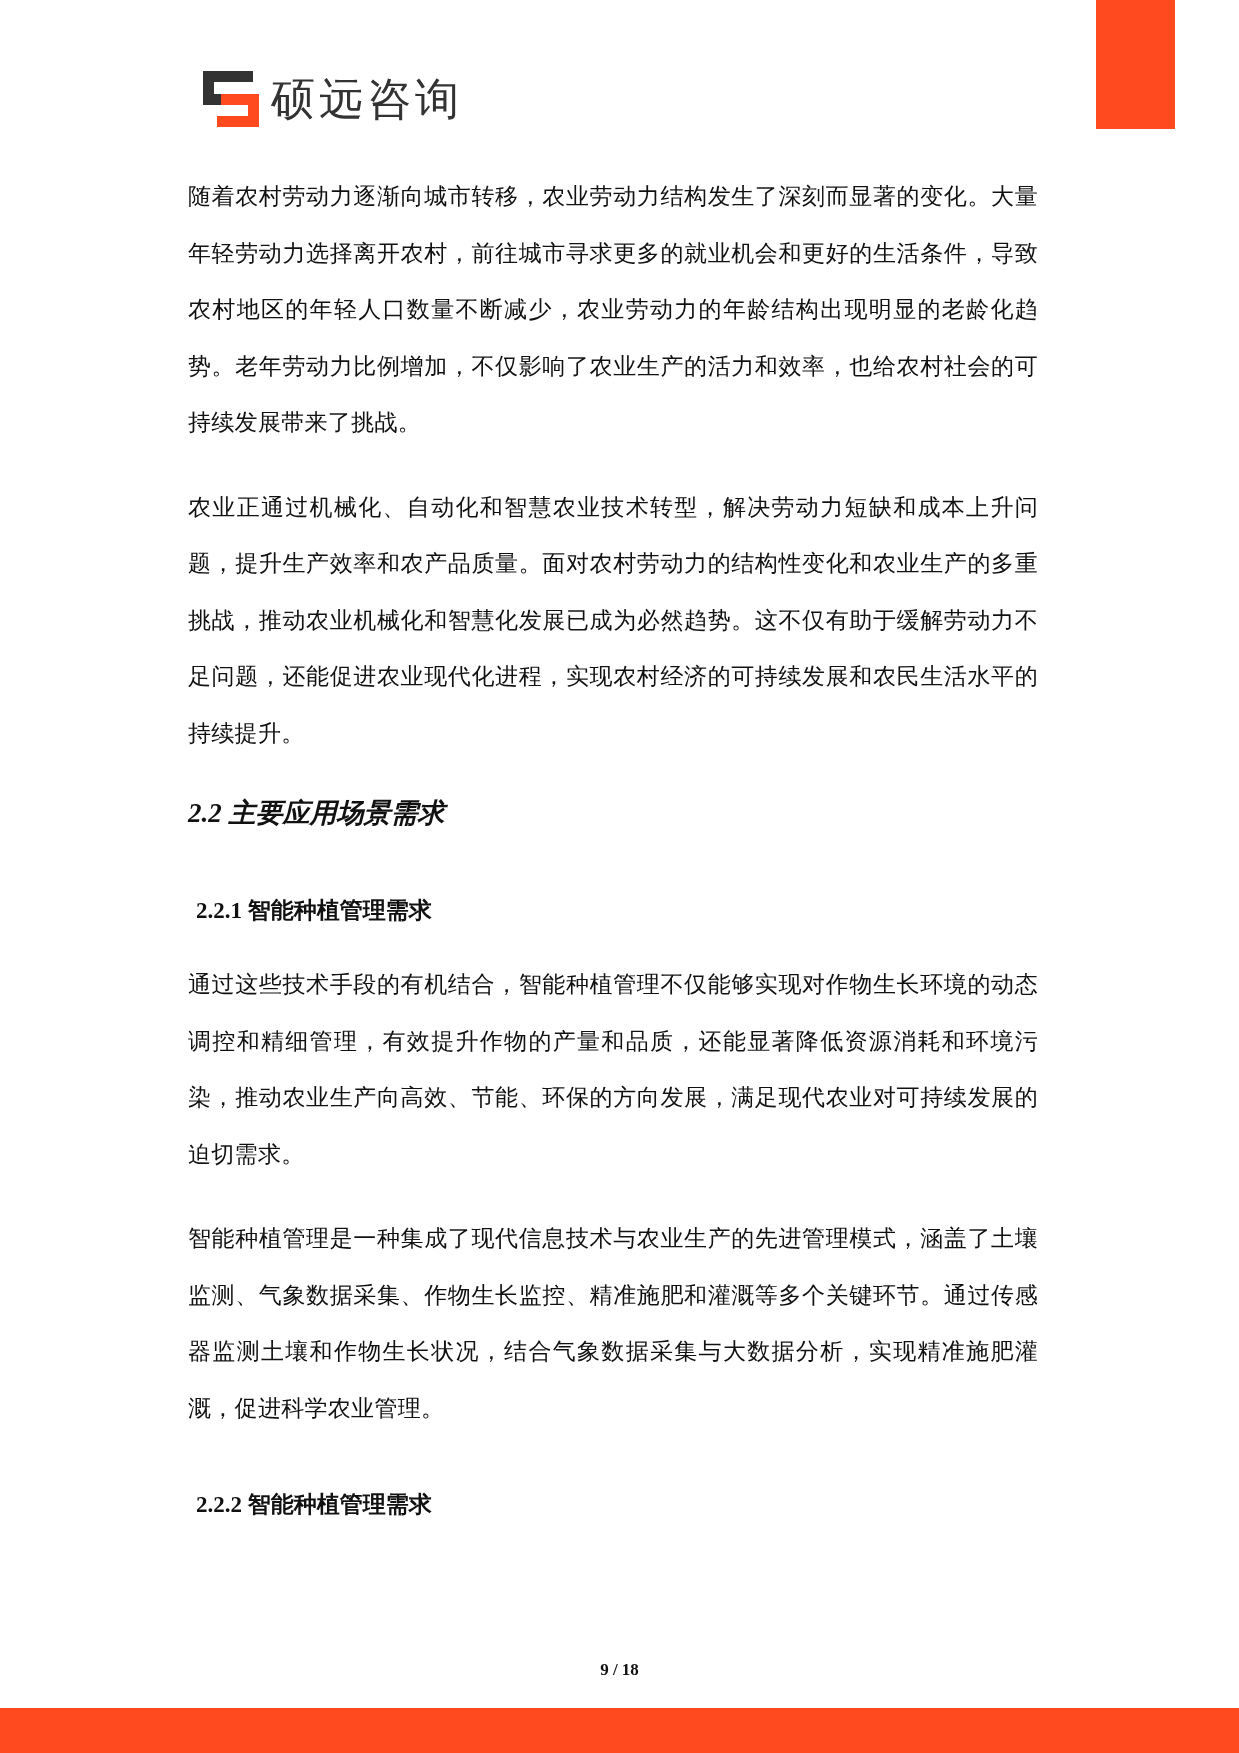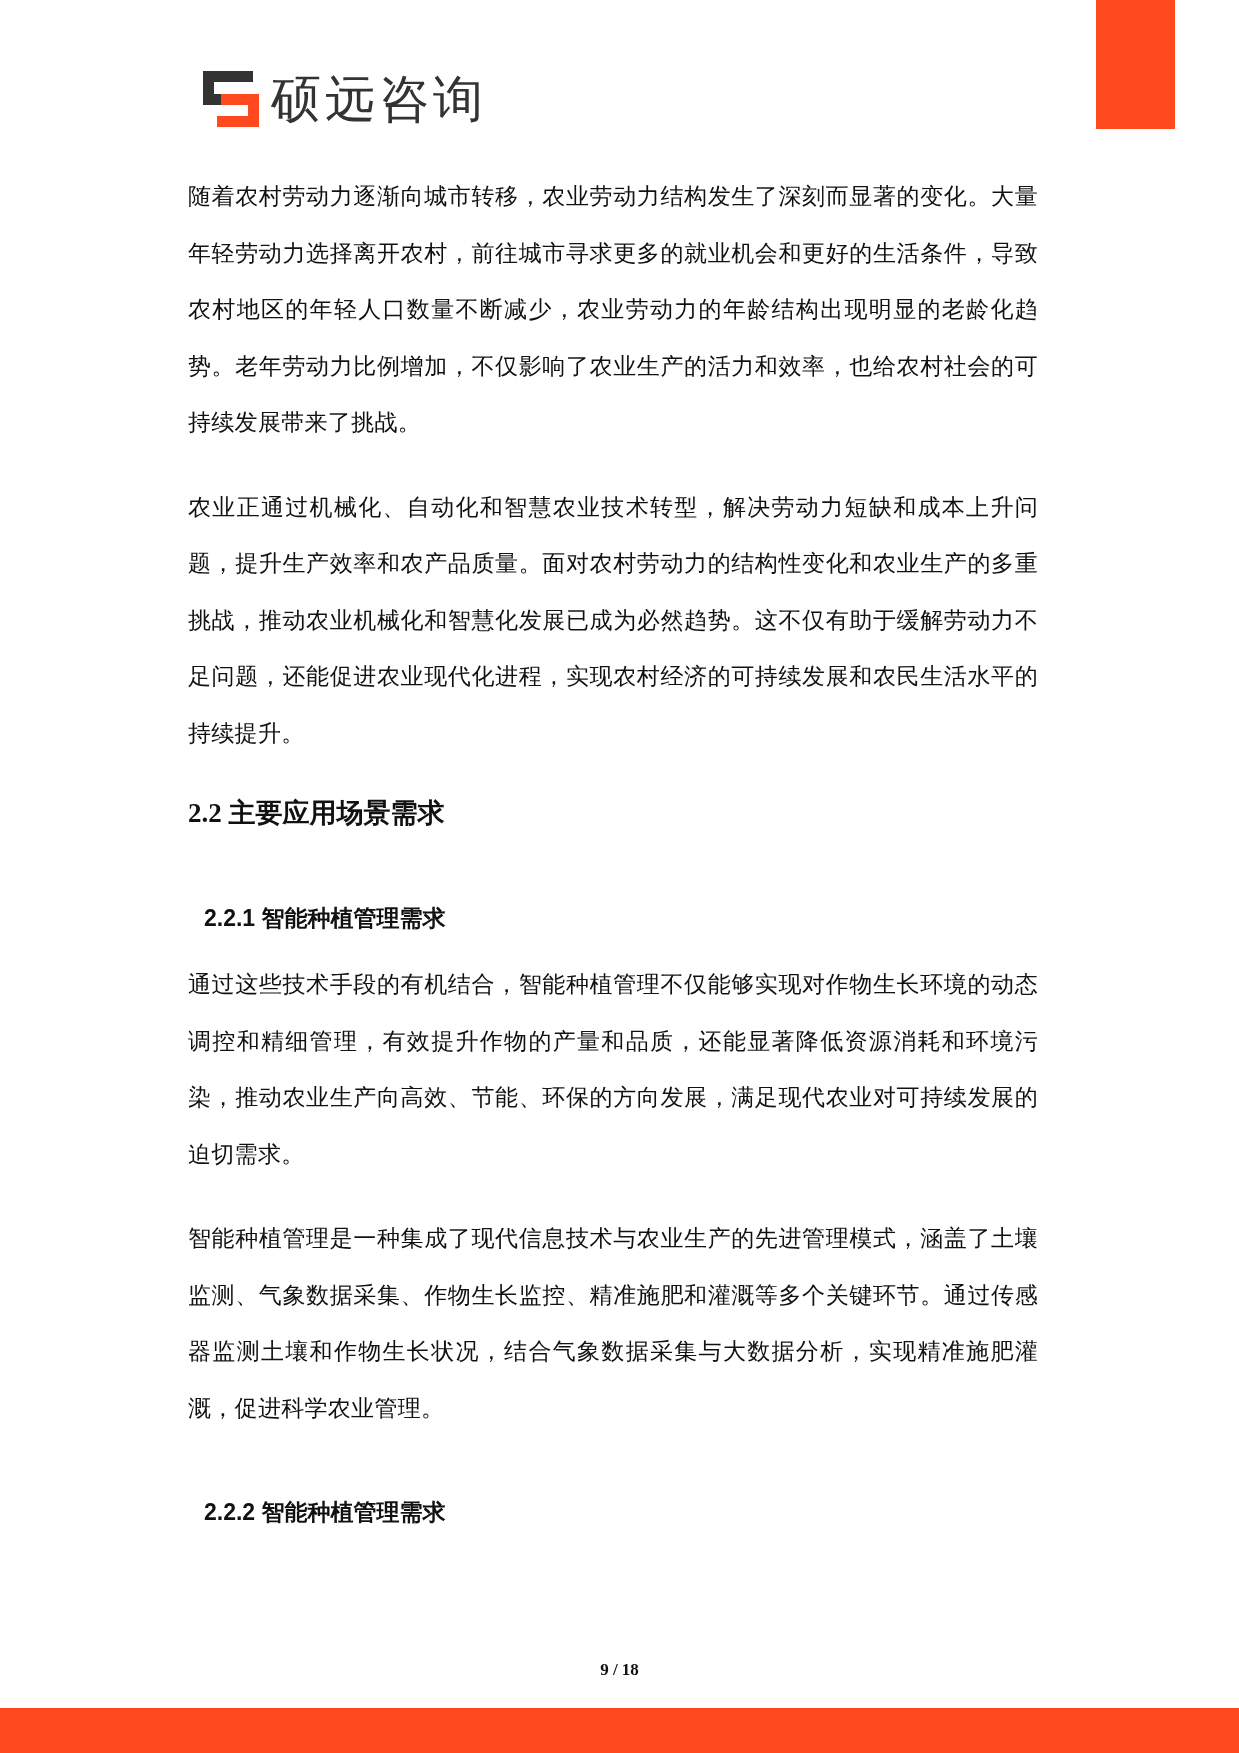--- a/index.html
+++ b/index.html
@@ -6,24 +6,24 @@
   body {
     width: 1239px; height: 1753px; position: relative; background: #ffffff;
     overflow: hidden; font-family: "DejaVu Sans", "Liberation Sans", sans-serif; color: #111;
   }
   .top-tab { position: absolute; left: 1096px; top: 0; width: 79px; height: 129px; background: #ff4a1f; }
   .bottom-bar { position: absolute; left: 0; top: 1708px; width: 1239px; height: 45px; background: #ff4a1f; }
   .logo { position: absolute; left: 203px; top: 70px; height: 58px; display: flex; align-items: center; }
   .logo-mark { position: relative; width: 56px; height: 56px; margin-right: 12px; }
   .logo-mark .k { position: absolute; background: #333; }
   .logo-mark .o { position: absolute; background: #ff4a1f; }
-  .logo-text { font-size: 50px; color: #333; letter-spacing: 4px; line-height: 58px; font-weight: normal; }
+  .logo-text { font-size: 44px; color: #333; letter-spacing: 4px; line-height: 58px; font-weight: normal; }
   .para { font-size: 23px; line-height: 56.5px; margin: 0 0 28px 0; text-align: justify; letter-spacing: 0.3px; }
   .h2 { font-family: "Liberation Serif", "DejaVu Serif", serif; font-weight: bold; font-size: 27px; margin: 0; position: absolute; left: 188px; }
-  .h3 { font-family: Liberation Sans, sans-serif; font-weight: bold; font-size: 23px; margin: 16px; position: absolute; left: 188px; }
+  .h3 { font-family: Liberation Serif, serif; font-weight: bold; font-size: 23px; margin: 8px; position: absolute; left: 188px; }
   .abs { position: absolute; left: 188px; width: 850px; }
   .pager { position: absolute; top: 1660px; left: 0; width: 1239px; text-align: center;
            font-family: "Liberation Serif", serif; font-weight: bold; font-size: 17px; }
 </style>
 </head>
 <body>
 
 <div class="top-tab"></div>
 
 <div class="logo">
@@ -36,21 +36,21 @@
     <div class="o" style="left:14px;top:45px;width:42px;height:11px;"></div>
   </div>
   <span class="logo-text">硕远咨询</span>
 </div>
 
 <div class="abs" style="top:168px;">
   <p class="para">随着农村劳动力逐渐向城市转移，农业劳动力结构发生了深刻而显著的变化。大量年轻劳动力选择离开农村，前往城市寻求更多的就业机会和更好的生活条件，导致农村地区的年轻人口数量不断减少，农业劳动力的年龄结构出现明显的老龄化趋势。老年劳动力比例增加，不仅影响了农业生产的活力和效率，也给农村社会的可持续发展带来了挑战。</p>
   <p class="para">农业正通过机械化、自动化和智慧农业技术转型，解决劳动力短缺和成本上升问题，提升生产效率和农产品质量。面对农村劳动力的结构性变化和农业生产的多重挑战，推动农业机械化和智慧化发展已成为必然趋势。这不仅有助于缓解劳动力不足问题，还能促进农业现代化进程，实现农村经济的可持续发展和农民生活水平的持续提升。</p>
 </div>
 
-<h2 class="h2" style="top:795px;">2.2 主要应用场景需求</h2>
+<h2 class="h2" style="top:795px;font-style:italic;">2.2 主要应用场景需求</h2>
 
 <h3 class="h3" style="top:887px;">2.2.1 智能种植管理需求</h3>
 
 <div class="abs" style="top:956px;">
   <p class="para">通过这些技术手段的有机结合，智能种植管理不仅能够实现对作物生长环境的动态调控和精细管理，有效提升作物的产量和品质，还能显著降低资源消耗和环境污染，推动农业生产向高效、节能、环保的方向发展，满足现代农业对可持续发展的迫切需求。</p>
   <p class="para">智能种植管理是一种集成了现代信息技术与农业生产的先进管理模式，涵盖了土壤监测、气象数据采集、作物生长监控、精准施肥和灌溉等多个关键环节。通过传感器监测土壤和作物生长状况，结合气象数据采集与大数据分析，实现精准施肥灌溉，促进科学农业管理。</p>
 </div>
 
 <h3 class="h3" style="top:1481px;">2.2.2 智能种植管理需求</h3>
 

